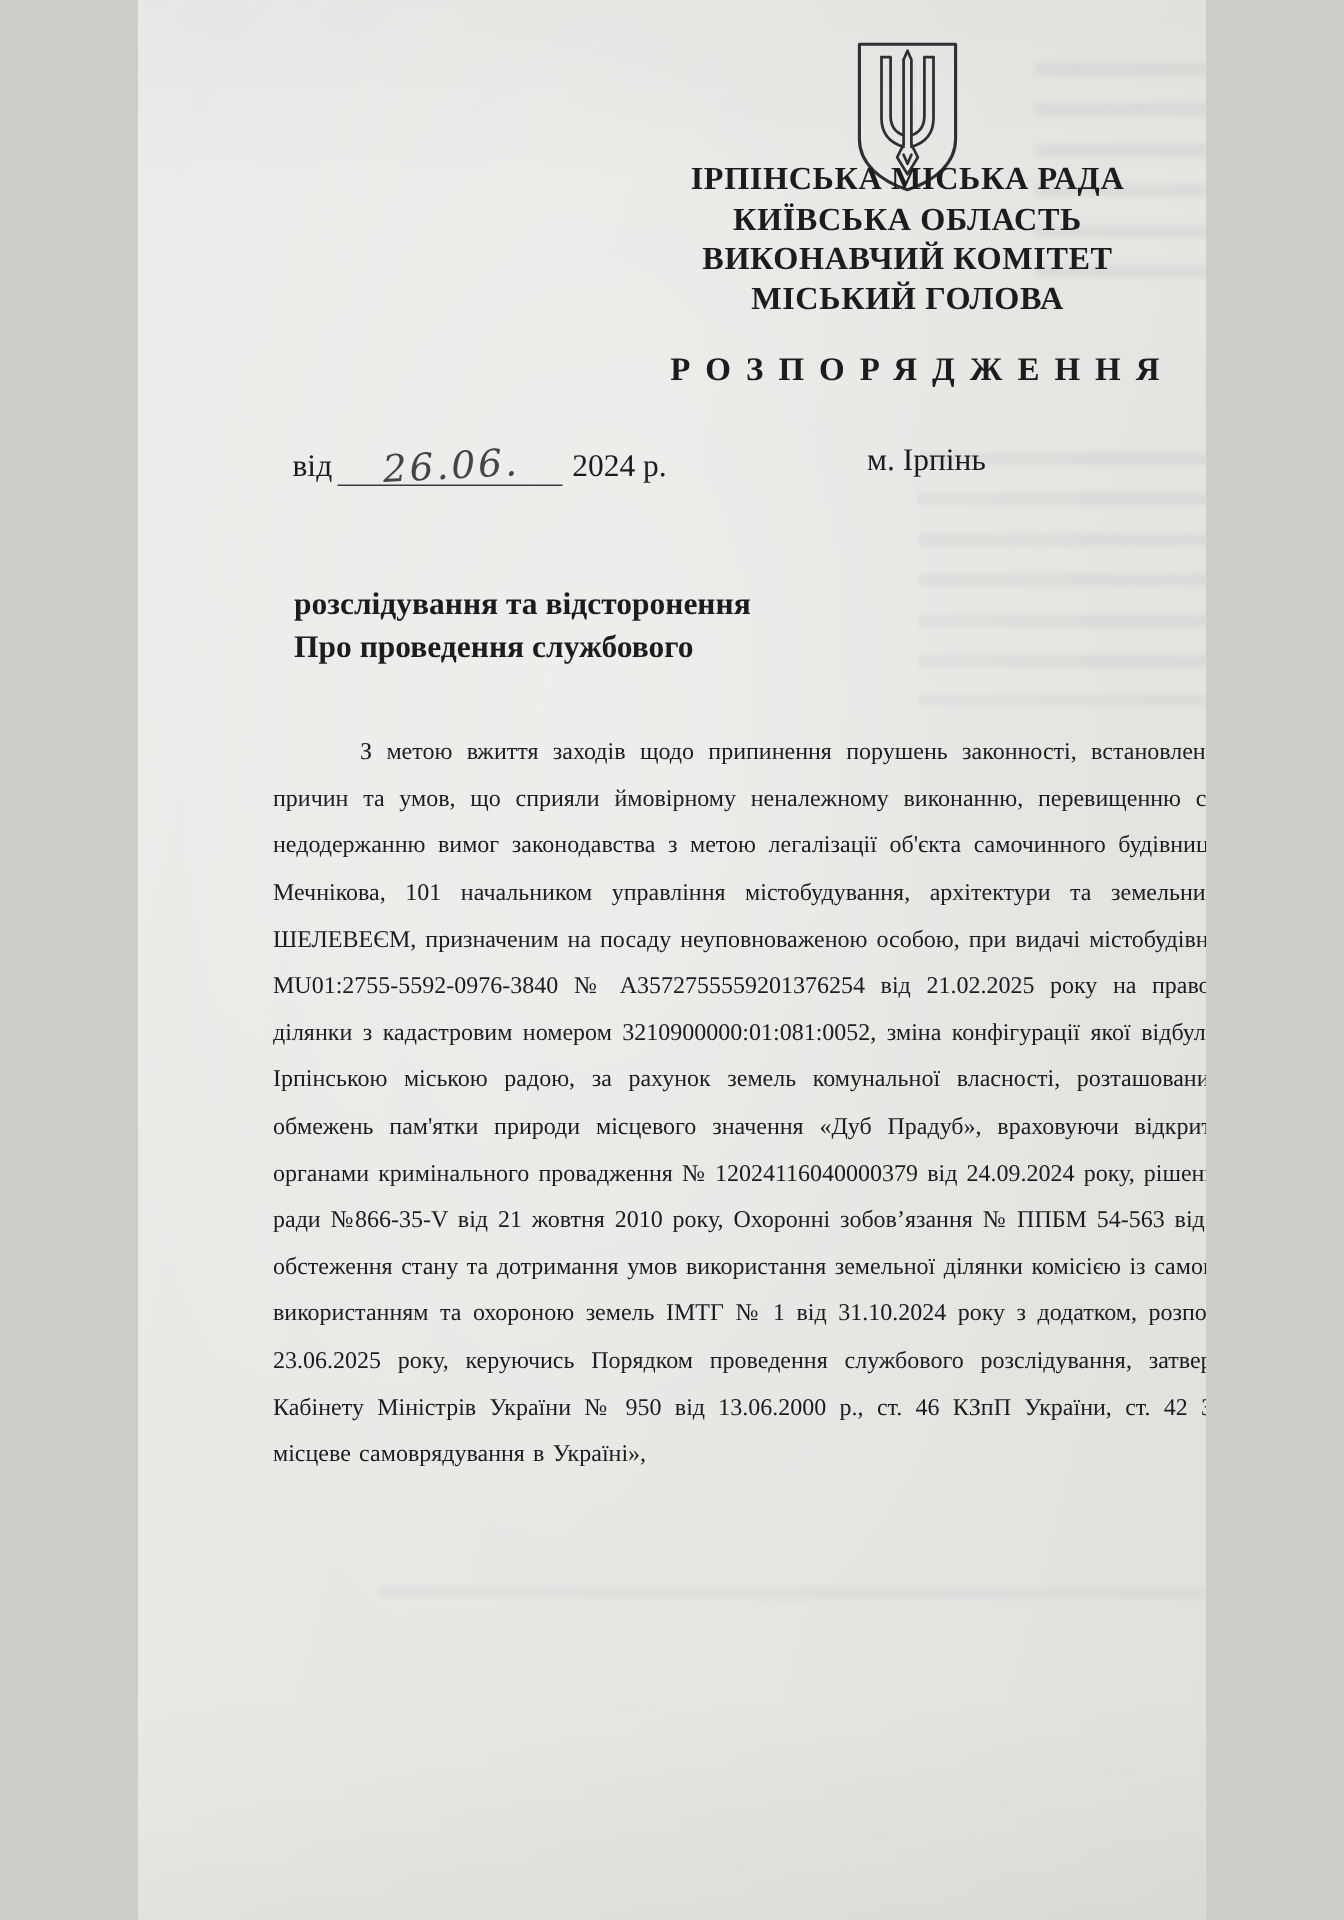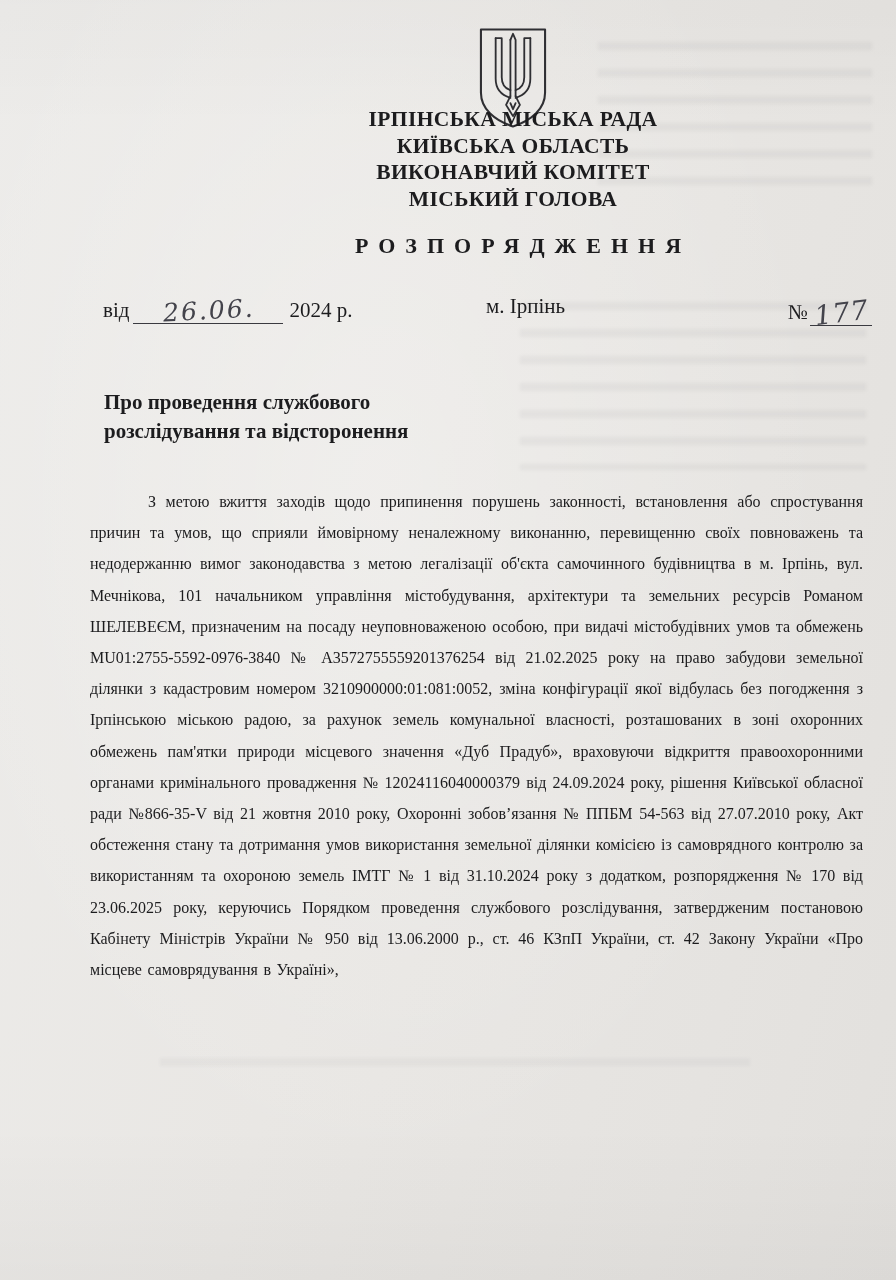--- a/index.html
+++ b/index.html
@@ -1,18 +1,18 @@
 <!DOCTYPE html>
 <html><head>
 <meta charset="utf-8">
 <style>
   html,body{margin:0;padding:0;background:#cfcdc9;}
   .page{
     position:relative;
-    width:896px;height:1280px;
+    width:712px;height:1280px;
     margin:0 auto;
     background:
       linear-gradient(105deg,#edecea 0%,#e9e7e4 45%,#e5e3e0 80%,#e2e0dd 100%);
     font-family:"Liberation Serif",serif;
     color:#1c1c1e;
     overflow:hidden;
   }
   
   .vignette{
     position:absolute;inset:0;pointer-events:none;
@@ -105,20 +105,20 @@
     <div class="meta-date">
       <span>від</span><span class="hand-line date"><span class="handwriting hw-date">26.06.</span></span><span>2024 р.</span>
     </div>
     <div class="meta-place">м. Ірпінь</div>
     <div class="meta-number">
       <span>№</span><span class="hand-line num"><span class="handwriting hw-num">177</span></span>
     </div>
   </div>
 
   <div class="subject">
+    <div>розслідування та відсторонення</div>
     <div>Про проведення службового</div>
-    <div>розслідування та відсторонення</div>
   </div>
 
   <div class="body-text">
     <p class="para-intro">З метою вжиття заходів щодо припинення порушень законності, встановлення або спростування причин та умов, що сприяли ймовірному неналежному виконанню, перевищенню своїх повноважень та недодержанню вимог законодавства з метою  легалізації об'єкта самочинного будівництва в м. Ірпінь, вул. Мечнікова, 101 начальником управління містобудування, архітектури та земельних ресурсів Романом ШЕЛЕВЕЄМ, призначеним на посаду неуповноваженою особою, при видачі містобудівних умов та обмежень MU01:2755-5592-0976-3840 № А3572755559201376254 від 21.02.2025 року на право забудови земельної ділянки з кадастровим номером 3210900000:01:081:0052, зміна конфігурації якої відбулась без погодження з Ірпінською міською радою, за рахунок земель комунальної власності, розташованих в зоні охоронних обмежень пам'ятки природи місцевого значення «Дуб Прадуб», враховуючи відкриття правоохоронними органами кримінального провадження № 12024116040000379 від 24.09.2024 року, рішення Київської обласної ради №866-35-V від 21 жовтня 2010 року, Охоронні зобов’язання № ППБМ 54-563 від 27.07.2010 року,  Акт обстеження стану та дотримання умов використання земельної ділянки комісією із самоврядного контролю за використанням та охороною земель ІМТГ № 1 від 31.10.2024 року з додатком, розпорядження    № 170 від 23.06.2025 року, керуючись Порядком проведення службового розслідування, затвердженим постановою Кабінету Міністрів України  № 950 від 13.06.2000 р., ст. 46 КЗпП України, ст. 42 Закону України «Про місцеве самоврядування в Україні»,</p>
   </div>
 </div>
 
 </body></html>

